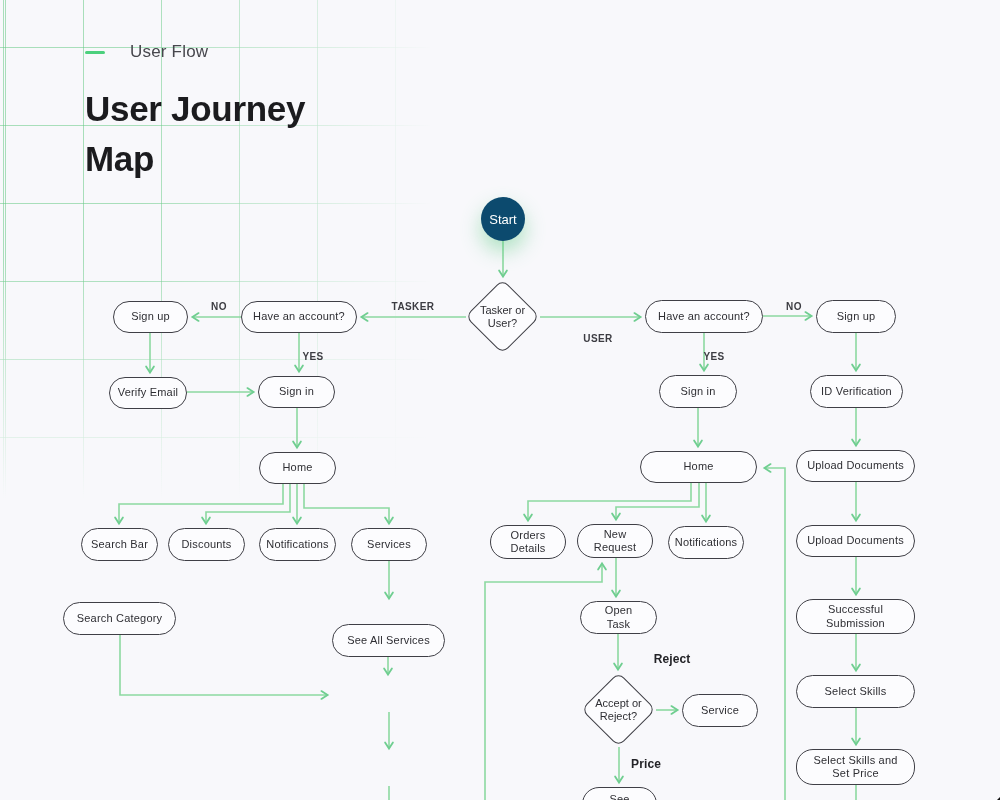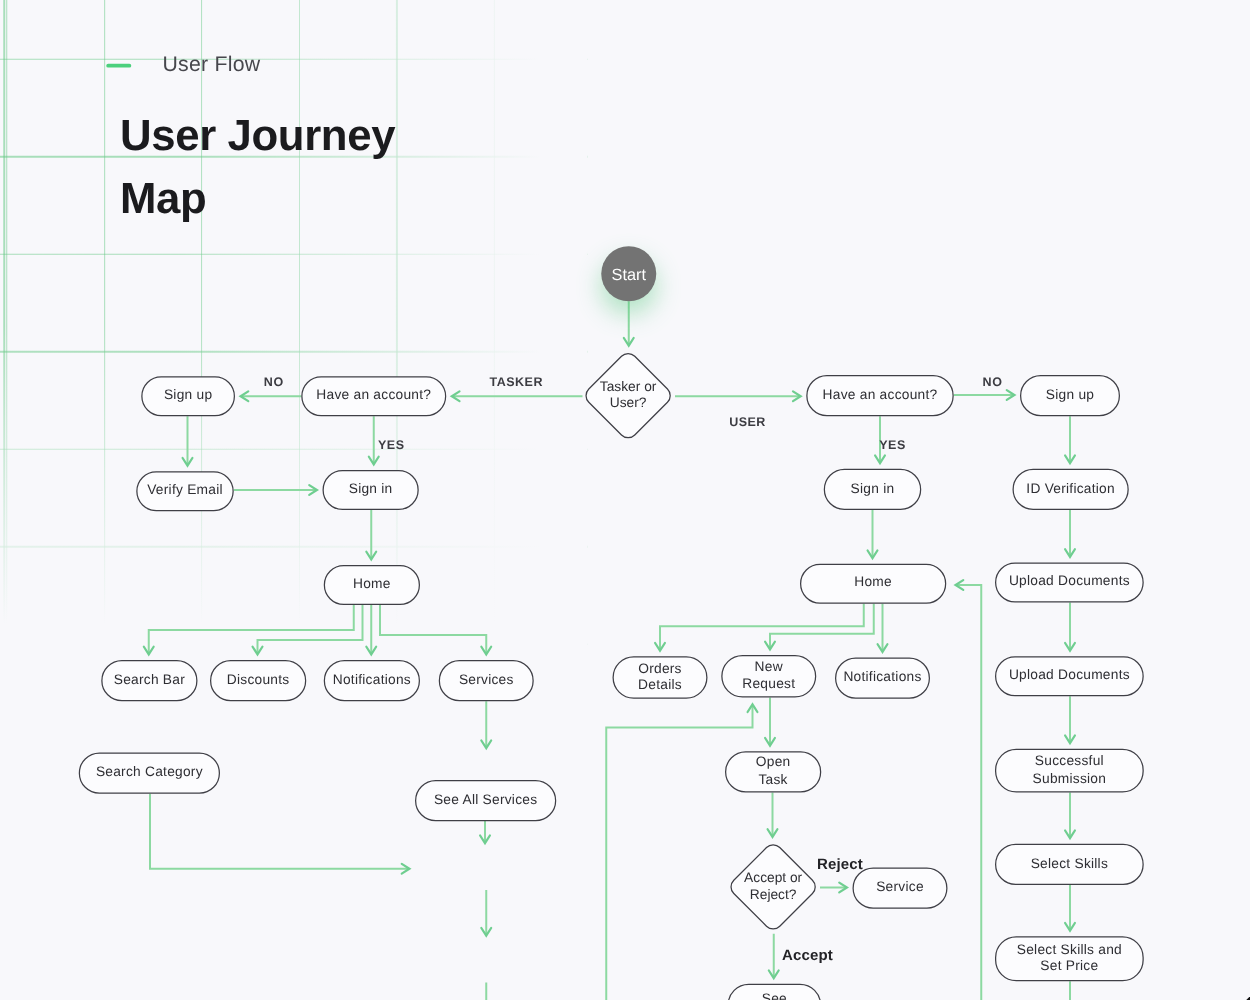--- a/index.html
+++ b/index.html
@@ -23,33 +23,33 @@
       linear-gradient(to right, rgba(248,248,251,0) 30%, rgba(248,248,251,1) 92%),
       linear-gradient(to bottom, rgba(248,248,251,0) 50%, rgba(248,248,251,1) 96%);
   }
   .header{position:absolute;left:85px;top:42px;z-index:3;}
   .tag{display:flex;align-items:center;gap:25px;}
   .tag-dash{width:20px;height:3px;border-radius:2px;background:#4CD07D;}
   .tag-text{font-size:17px;color:#47474D;letter-spacing:.2px;}
   .title{
     margin-top:22px;width:250px;
     font-size:35px;line-height:1.43;font-weight:800;
-    letter-spacing:-.3px;color:#1B1B1E;margin-left:11px;
+    letter-spacing:-.3px;color:#1B1B1E;
   }
   svg.edges{position:absolute;left:0;top:0;z-index:2;}
   .node{
     position:absolute;z-index:3;box-sizing:border-box;
     background:#FCFCFE;border:1.5px solid #3F3F46;border-radius:17px;
     display:flex;align-items:center;justify-content:center;
     font-size:11px;letter-spacing:.2px;color:#2E2E33;text-align:center;line-height:1.2;
   }
   .node span{display:block;}
   .start{
     position:absolute;z-index:3;width:44px;height:44px;border-radius:50%;
-    background:#737373;color:#fff;font-size:13px;
+    background:#0c4a6e;color:#fff;font-size:13px;
     display:flex;align-items:center;justify-content:center;
     box-shadow:0 10px 20px rgba(86,199,126,.45);
   }
   .diamond{position:absolute;z-index:3;width:53px;height:53px;}
   .diamond .shape{
     position:absolute;inset:0;background:#FCFCFE;
     border:1.5px solid #3F3F46;border-radius:8px;transform:rotate(45deg);
   }
   .diamond .dlabel{
     position:absolute;left:50%;top:50%;transform:translate(-50%,-50%);
@@ -221,17 +221,17 @@
   <div class="node" style="left:796px;top:749px;width:119px;height:36px;">
       <span style="max-width:95px;">Select Skills and Set Price</span>
     </div>
 
   <div class="lbl" style="left:413px;top:301px;">TASKER</div>
   <div class="lbl" style="left:598px;top:301px;margin-top:32px;">USER</div>
   <div class="lbl" style="left:219px;top:301px;">NO</div>
   <div class="lbl" style="left:313px;top:351px;">YES</div>
   <div class="lbl" style="left:794px;top:301px;">NO</div>
   <div class="lbl" style="left:714px;top:351px;">YES</div>
-  <div class="lbl big" style="left:672px;top:684px;">Reject</div>
-  <div class="lbl big" style="left:646px;top:757px;">Accept</div>
+  <div class="lbl big" style="left:672px;top:652px;">Reject</div>
+  <div class="lbl big" style="left:646px;top:757px;">Price</div>
 
   <div class="cursor-frag"></div>
 </div>
 
 </body></html>

